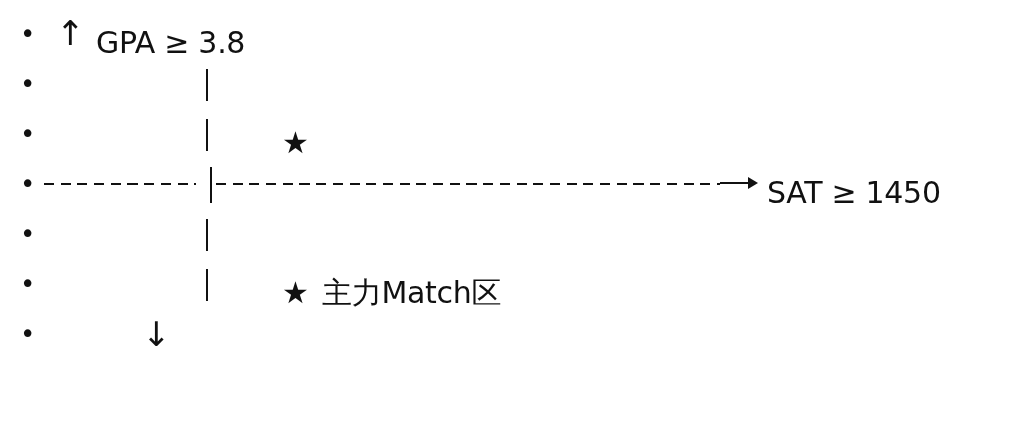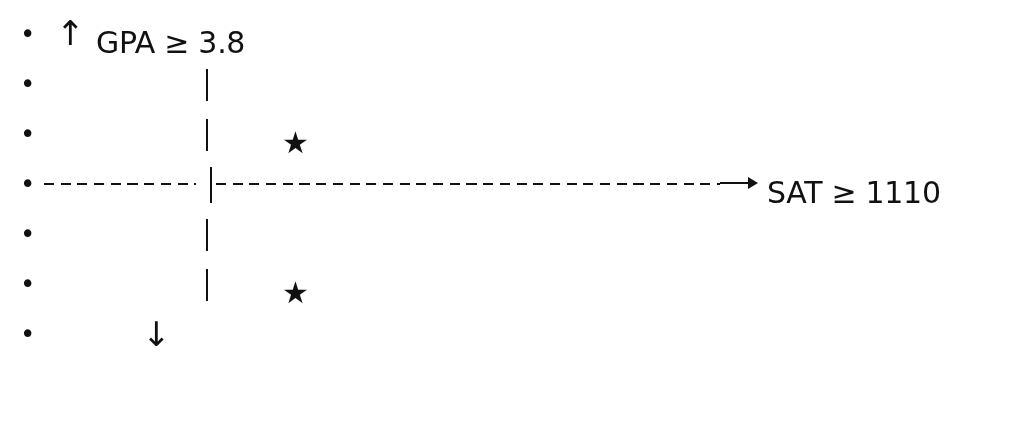--- a/index.html
+++ b/index.html
@@ -35,32 +35,33 @@
     <span class="vbar" style="left:206px"></span>
     <span class="txt" style="left:282px">★</span>
   </div>
 
   <div class="row" style="top:159px">
     <span class="bullet">•</span>
     <span class="dash" style="left:44px; width:152px"></span>
     <span class="vbar" style="left:210px; top:8px; height:36px"></span>
     <span class="dash" style="left:216px; width:504px"></span>
     <span class="arrow-right" style="left:720px; width:36px"></span>
-    <span class="txt" style="left:767px">SAT ≥ 1110</span>
+    <span class="txt" style="left:767px">SAT ≥ 1450</span>
   </div>
 
   <div class="row" style="top:209px">
     <span class="bullet">•</span>
     <span class="vbar" style="left:206px"></span>
   </div>
 
   <div class="row" style="top:259px">
     <span class="bullet">•</span>
     <span class="vbar" style="left:206px"></span>
     <span class="txt" style="left:282px">★</span>
+    <span class="txt" style="left:322px">主力Match区</span>
   </div>
 
   <div class="row" style="top:309px">
     <span class="bullet">•</span>
     <span class="arrow-v" style="left:142px; top:0px">↓</span>
   </div>
 
 </div>
 
 </body></html>

